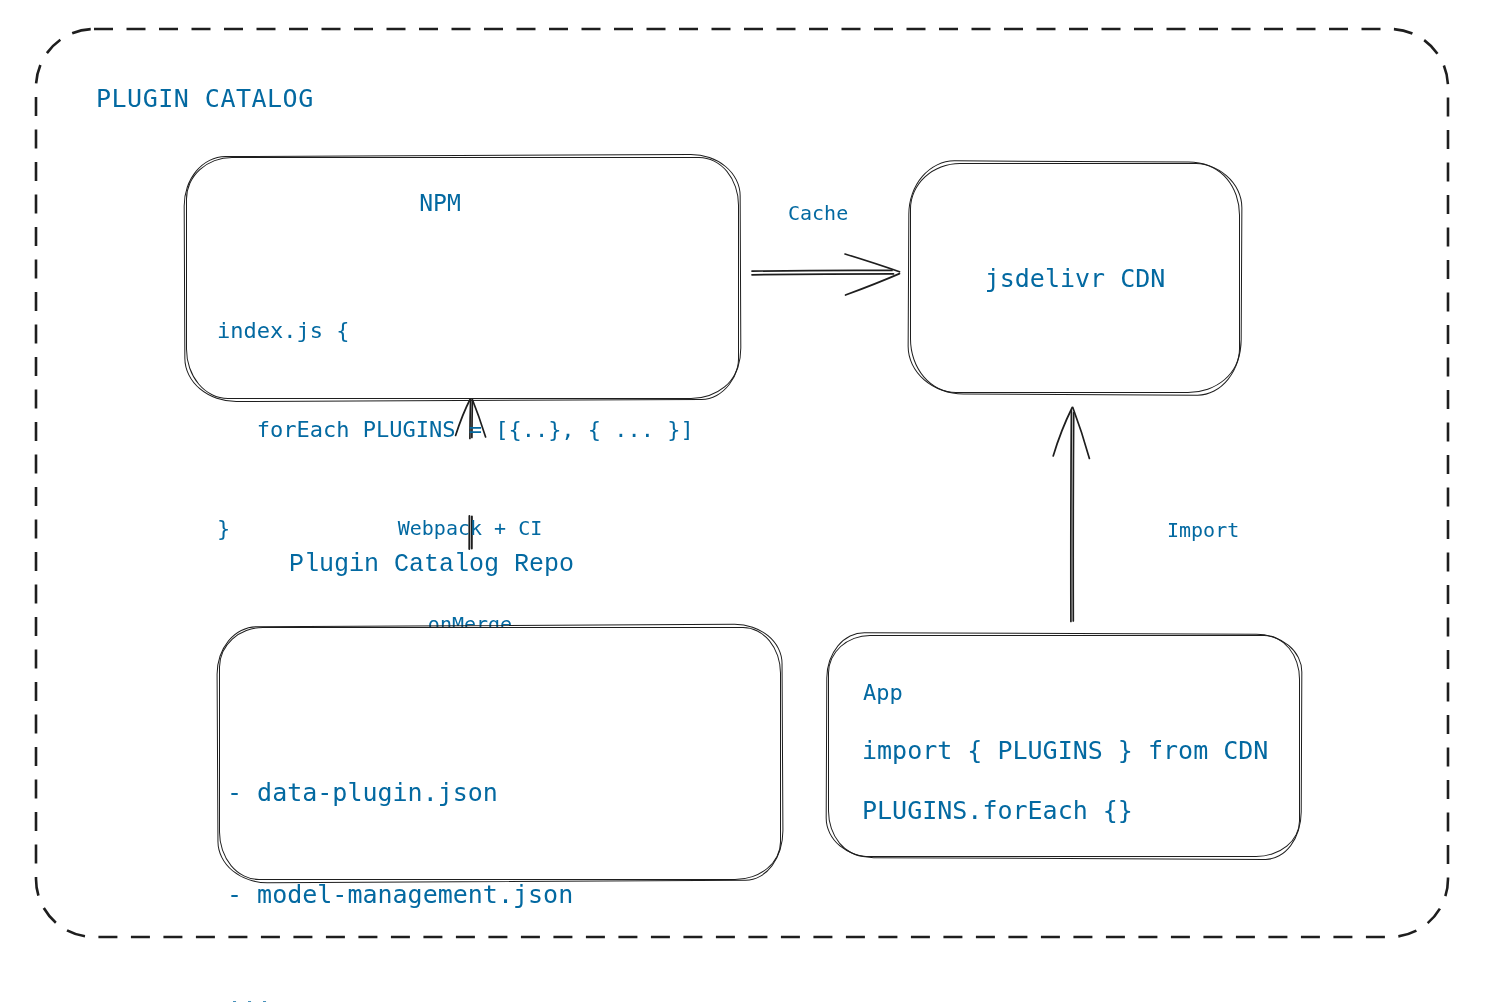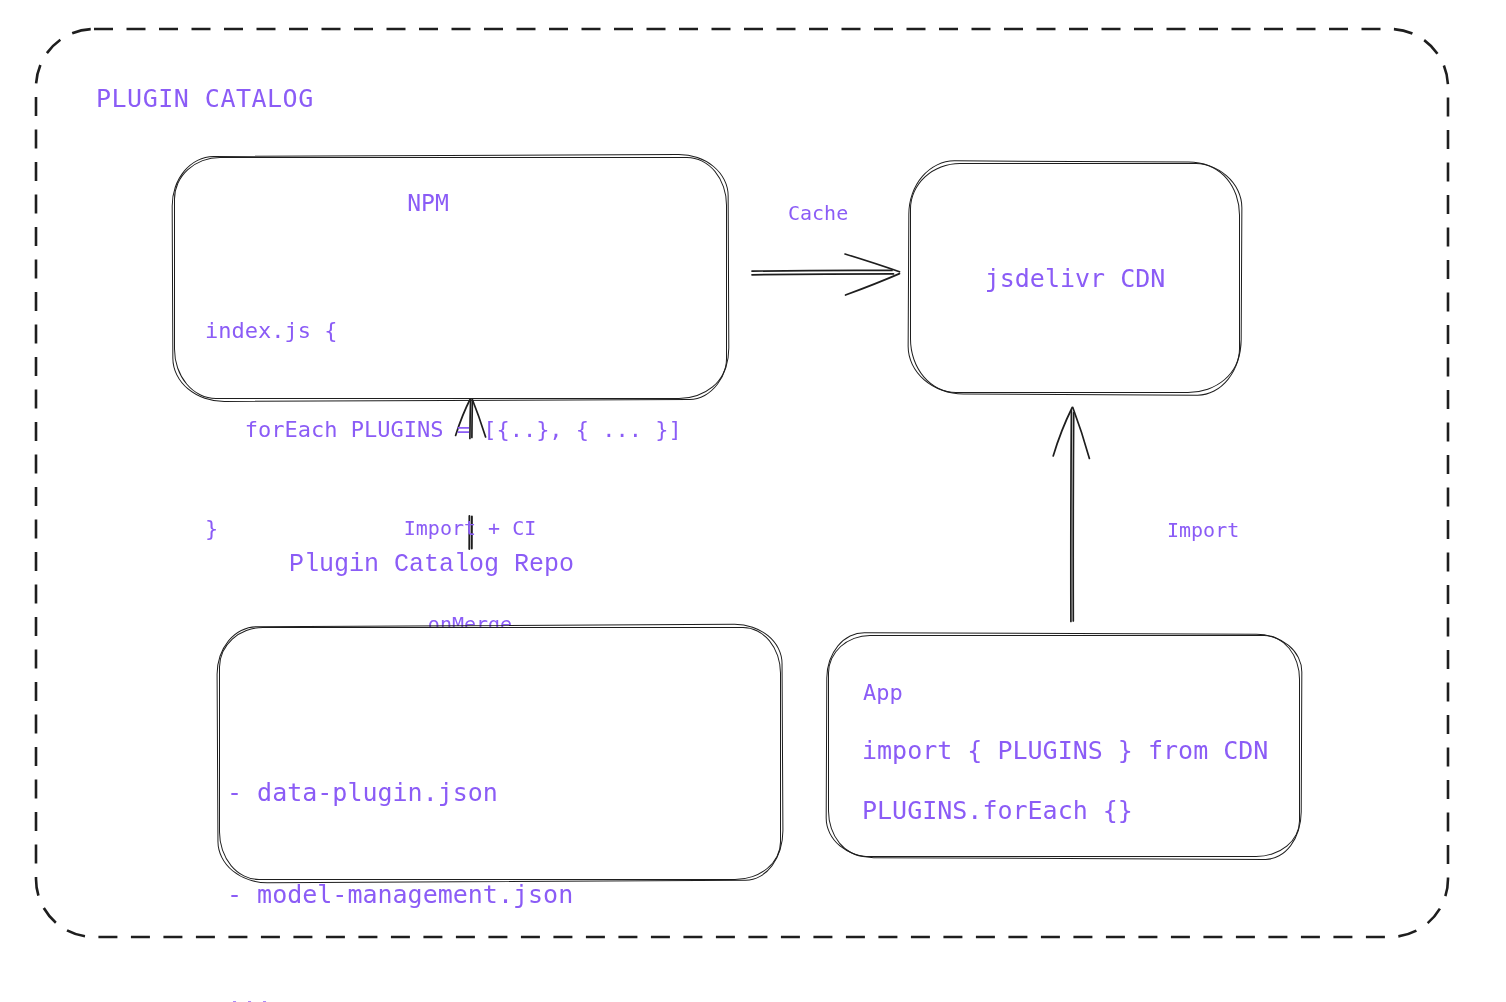--- a/index.html
+++ b/index.html
@@ -6,21 +6,21 @@
     margin: 0;
     padding: 0;
     background: #ffffff;
   }
   .canvas {
     position: relative;
     width: 1506px;
     height: 1002px;
     background: #ffffff;
     font-family: "DejaVu Sans Mono", "Liberation Mono", monospace;
-    color: #8b5cf6;
+    color: #0369a1;
     overflow: hidden;
   }
   .svg-layer {
     position: absolute;
     inset: 0;
     width: 1506px;
     height: 1002px;
   }
   .diagram-title {
     position: absolute;
@@ -38,21 +38,21 @@
     border: 1.8px solid #1e1e1e;
   }
   .node::before {
     content: "";
     position: absolute;
     inset: -3px;
     border: 1.3px solid #1e1e1e;
     pointer-events: none;
   }
   .node-npm {
-    left: 174px; top: 157px; width: 553px; height: 242px;
+    left: 186px; top: 157px; width: 553px; height: 242px;
     border-radius: 46px 40px 48px 42px / 42px 48px 40px 50px;
   }
   .node-npm::before {
     border-radius: 42px 50px 40px 52px / 50px 42px 52px 44px;
     transform: rotate(-0.25deg);
   }
   .node-cdn {
     left: 910px; top: 163px; width: 330px; height: 230px;
     border-radius: 50px 44px 52px 46px / 46px 52px 44px 54px;
   }
@@ -200,21 +200,21 @@
     </div>
   </div>
 
   <div class="node node-cdn">
     <div class="cdn-inner">jsdelivr CDN</div>
   </div>
 
   <div class="edge-label cache-label">Cache</div>
 
   <div class="edge-label build-label">
-    <div>Import + CI</div>
+    <div>Webpack + CI</div>
     <div>onMerge</div>
   </div>
 
   <div class="repo-title">Plugin Catalog Repo</div>
 
   <div class="node node-repo">
     <div class="repo-items">
       <div>- data-plugin.json</div>
       <div>- model-management.json</div>
       <div>...</div>

